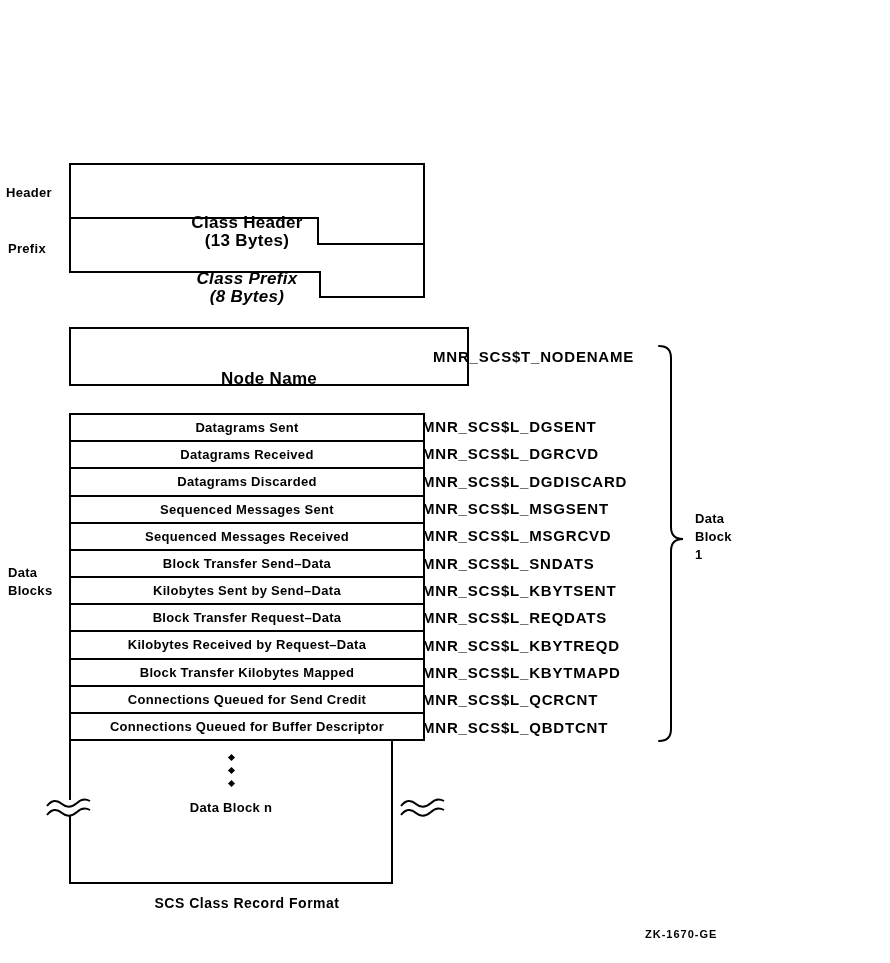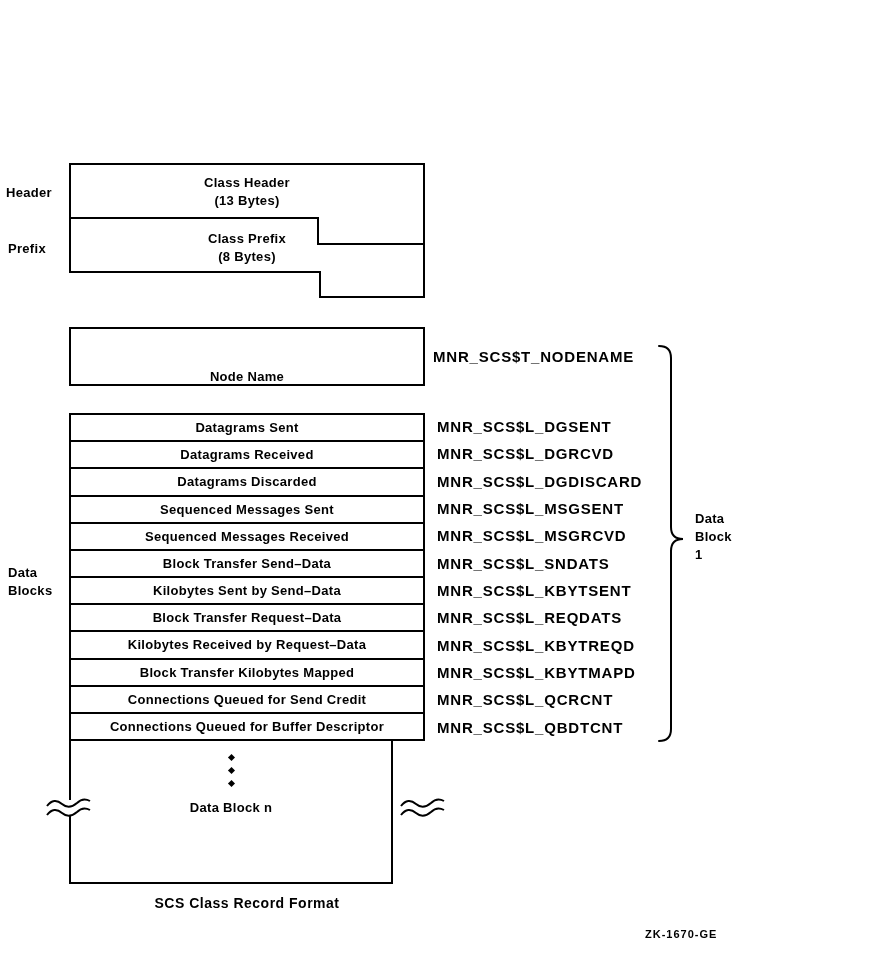--- a/index.html
+++ b/index.html
@@ -4,40 +4,40 @@
 <style>
   html,body{margin:0;padding:0;background:#fff;}
   .canvas{
     position:relative;width:890px;height:963px;background:#ffffff;
     font-family:"Liberation Sans",sans-serif;font-weight:bold;color:#000;
     overflow:hidden;
   }
   .abs{position:absolute;}
   .side-label{font-size:13px;line-height:15px;letter-spacing:.3px;}
   .two-line{line-height:18px;}
-  .boxtext{font-size:13px;letter-spacing:.3px;text-align:center;}
+  .boxtext{font-size:17px;letter-spacing:.3px;text-align:center;margin-top:40px;}
   .node-box{
-    left:69px;top:327px;width:356px;height:59px;border:2px solid #000;
-    box-sizing:border-box;display:flex;align-items:flex-end;justify-content:center;
+    left:69px;top:327px;width:400px;height:59px;border:2px solid #000;
+    box-sizing:border-box;display:flex;align-items:flex-start;justify-content:center;
   }
   .node-symbol{
     left:433px;top:327px;height:59px;width:250px;display:flex;align-items:center;text-align:center;
   }
   .symbol-text{font-size:15px;letter-spacing:.8px;white-space:nowrap;}
   .row-stack{
     left:69px;top:413px;width:356px;height:328px;border:2px solid #000;
     box-sizing:border-box;display:flex;flex-direction:column;
   }
   .row-cell{
     flex:1 1 0;border-bottom:2px solid #000;display:flex;align-items:center;
     justify-content:center;font-size:13px;letter-spacing:.3px;white-space:nowrap;
   }
   .row-cell:last-child{border-bottom:none;}
   .symbol-col{
-    left:437px;top:413px;width:260px;height:328px;display:flex;flex-direction:column;
+    left:422px;top:413px;width:260px;height:328px;display:flex;flex-direction:column;
   }
   .row-symbol{
     flex:1 1 0;display:flex;align-items:center;font-size:15px;
     letter-spacing:.8px;white-space:nowrap;
   }
   .bottom-box{
     left:69px;top:739px;width:324px;height:145px;border:2px solid #000;
     box-sizing:border-box;
   }
   .dots{left:0;top:14px;width:100%;}
@@ -57,21 +57,21 @@
   <div class="abs side-label" style="left:8px;top:241px;">Prefix</div>
   <div class="abs side-label two-line" style="left:8px;top:564px;">
     <div>Data</div>
     <div>Blocks</div>
   </div>
 
   <div class="abs boxtext two-line" style="left:69px;top:174px;width:356px;">
     <div>Class Header</div>
     <div>(13 Bytes)</div>
   </div>
-  <div class="abs boxtext two-line" style="left:69px;top:230px;width:356px;">
+  <div class="abs boxtext two-line" style="left:69px;top:230px;width:356px;font-style:italic;">
     <div>Class Prefix</div>
     <div>(8 Bytes)</div>
   </div>
 
   <div class="abs node-box">
     <span class="boxtext">Node Name</span>
   </div>
   <div class="abs node-symbol">
     <span class="symbol-text">MNR_SCS$T_NODENAME</span>
   </div>

